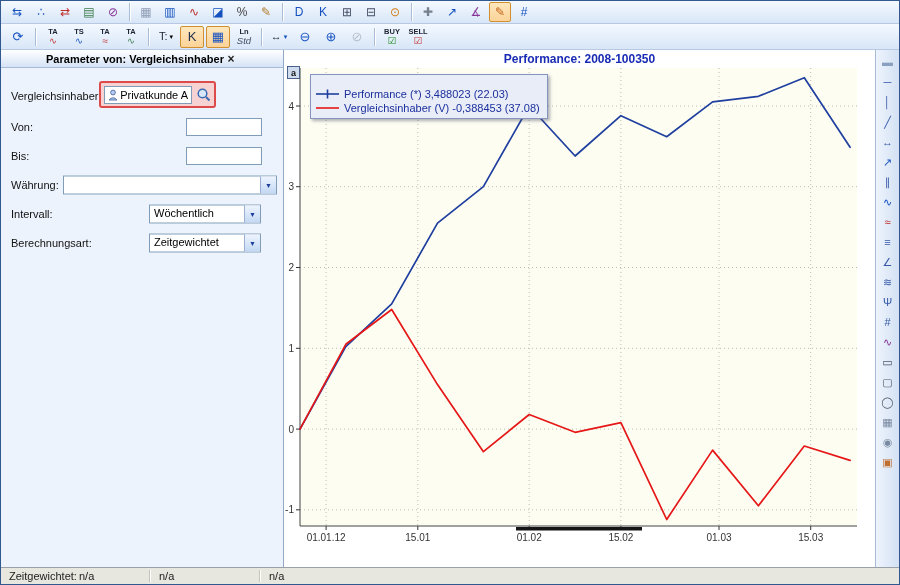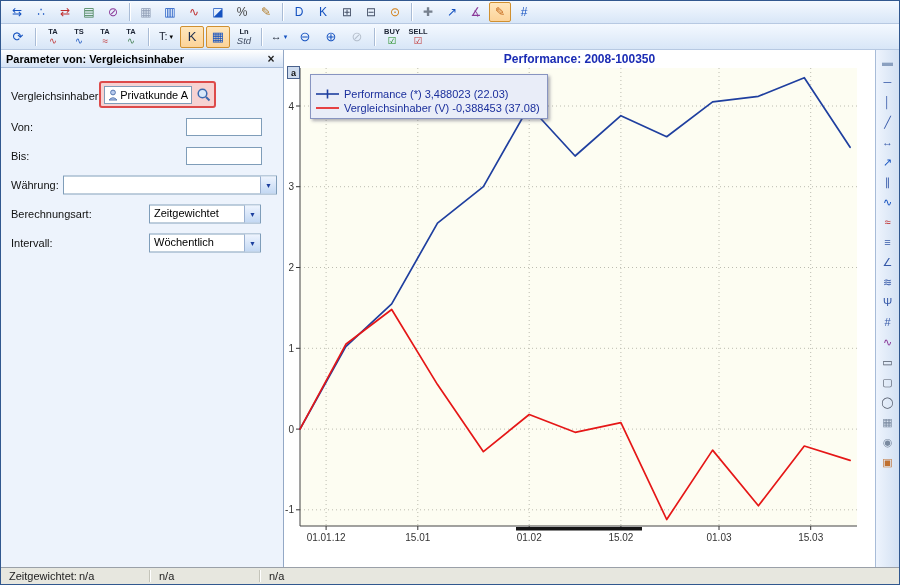--- a/index.html
+++ b/index.html
@@ -16,21 +16,21 @@
   .tb-btn.stack{flex-direction:column;gap:0}
   .tb-btn.stack .lbl{font-size:7.5px;font-weight:bold;color:#202838}
   .tb-btn.stack .gl{font-size:9.5px}
   .tb-btn.hrow{flex-direction:row;gap:2px}
   .tb-btn.hrow .lbl{font-size:11px;font-weight:normal;color:#202838}
   .tb-btn.hrow .gl{font-size:7px}
   .tb-sep{width:1px;height:18px;background:#a9bcd6;box-shadow:1px 0 0 #fff;margin:0 4px;display:inline-block}
   .main{flex:1 1 auto;display:flex;overflow:hidden}
   
   .left-panel{width:283px;flex:0 0 283px;background:#edf3fc;border-right:1px solid #93a8c6;display:flex;flex-direction:column}
-  .panel-header{height:18px;flex:0 0 18px;background:linear-gradient(180deg,#ffffff,#d5e3f6);border-bottom:1px solid #a8bcd8;font-weight:bold;display:flex;align-items:center;justify-content:space-between;padding:0 5px;color:#000}
+  .panel-header{height:18px;flex:0 0 18px;background:linear-gradient(180deg,#ffffff,#d5e3f6);border-bottom:1px solid #a8bcd8;font-weight:bold;display:flex;align-items:center;justify-content:center;padding:0 5px;color:#000}
   .panel-close{font-size:12px;font-weight:bold;color:#222;width:14px;text-align:center;cursor:default}
   .panel-body{flex:1;padding-top:12px;position:relative}
   .form-row{position:relative;height:29px}
   .form-row.first{height:32px}
   .flabel{position:absolute;left:10px;top:50%;transform:translateY(-50%);color:#111;white-space:nowrap}
   .vi-highlight{position:absolute;left:98px;top:1px;height:27px;display:flex;align-items:center;gap:3px;padding:0 3px;background:#f6d2d2;border:2px solid #dd4a4a;border-radius:3px}
   .vi-field{width:88px;height:18px;background:#fff;border:1px solid #7f9db9;display:flex;align-items:center;gap:3px;padding:0 3px;overflow:hidden;white-space:nowrap}
   .search-btn{width:16px;height:16px;display:flex;align-items:center;justify-content:center}
   .txt{position:absolute;top:50%;transform:translateY(-50%);height:18px;border:1px solid #7f9db9;font:11px "Liberation Sans",sans-serif;padding:0 3px;background:#fff}
   .combo{position:absolute;top:50%;transform:translateY(-50%);height:19px;border:1px solid #7f9db9;background:#fff;display:flex;align-items:stretch}
@@ -176,31 +176,31 @@
 
         <div class="form-row">
           <span class="flabel">Währung:</span>
           <div class="combo" style="left:62px;width:214px">
             <span class="combo-val"></span>
             <span class="combo-arrow">▼</span>
           </div>
         </div>
 
         <div class="form-row">
+          <span class="flabel">Intervall:</span>
+          <div class="combo" style="left:148px;width:112px">
+            <span class="combo-val">Wöchentlich</span>
+            <span class="combo-arrow">▼</span>
+          </div>
+        </div>
+
+        <div class="form-row">
           <span class="flabel">Berechnungsart:</span>
           <div class="combo" style="left:148px;width:112px">
             <span class="combo-val">Zeitgewichtet</span>
-            <span class="combo-arrow">▼</span>
-          </div>
-        </div>
-
-        <div class="form-row">
-          <span class="flabel">Intervall:</span>
-          <div class="combo" style="left:148px;width:112px">
-            <span class="combo-val">Wöchentlich</span>
             <span class="combo-arrow">▼</span>
           </div>
         </div>
 
       </div>
     </div>
 
     <div class="chart-region">
       <div class="chart-title">Performance: 2008-100350</div>
       <div class="a-badge">a</div>

